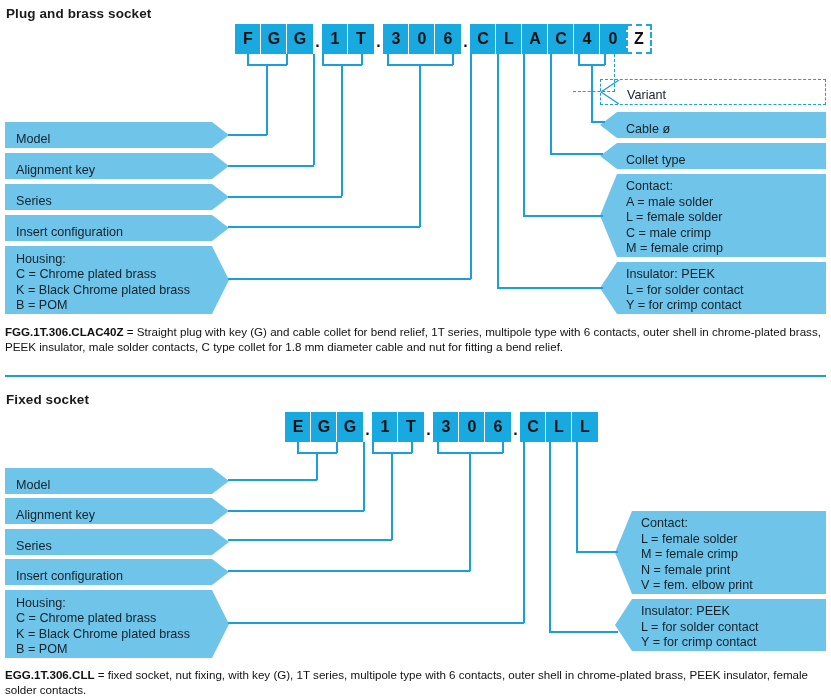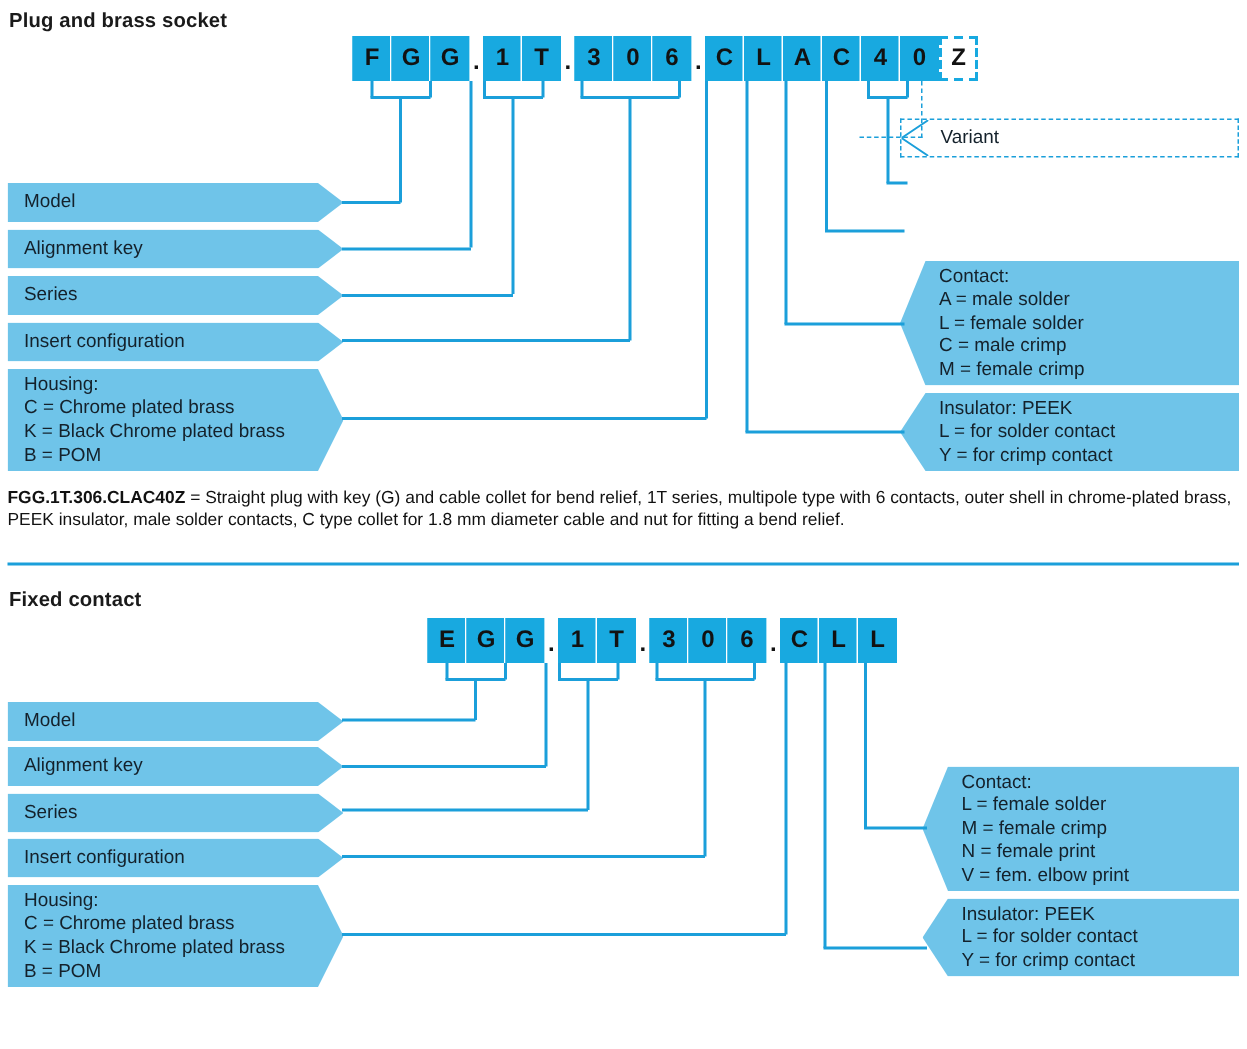--- a/index.html
+++ b/index.html
@@ -35,21 +35,21 @@
   .cchar.variant{
     background:#ffffff;color:#121212;
     border:2px dashed #18A9E0;box-sizing:border-box;box-shadow:none;
     width:26px;
   }
 
   
   .plate{
     position:absolute;background:#6FC4E9;color:#15314a;
     font-size:12.6px;line-height:15.6px;
-    display:flex;align-items:center;
+    display:flex;align-items:flex-end;
     box-sizing:border-box;
   }
   .plate .ptext{padding-left:11px;white-space:pre-line;color:#14212b;}
   .plate.right{justify-content:flex-start;}
   .plate.left{ -webkit-clip-path:polygon(0 0,calc(100% - 17px) 0,100% 50%,calc(100% - 17px) 100%,0 100%);
                clip-path:polygon(0 0,calc(100% - 17px) 0,100% 50%,calc(100% - 17px) 100%,0 100%);}
   .plate.right{ -webkit-clip-path:polygon(17px 0,100% 0,100% 100%,17px 100%,0 50%);
                 clip-path:polygon(17px 0,100% 0,100% 100%,17px 100%,0 50%);}
   .plate.right .ptext{padding-left:26px;}
 
@@ -129,20 +129,26 @@
 B = POM</span>
   </div>
 
   <div class="plate variantbox" style="left:600px;top:79px;width:226px;height:26px;">
     <svg class="notch" viewBox="0 0 18 26" preserveAspectRatio="none">
       <polygon points="18,0 18,26 0,13" fill="#ffffff" stroke="none"></polygon>
       <polyline points="18,0 0,13 18,26" fill="none" stroke="#1B9FDA" stroke-width="1.4"></polyline>
     </svg>
     <span class="ptext">Variant</span>
   </div>
+  <div class="plate right" style="left:600px;top:112px;width:226px;height:26px;">
+    <span class="ptext">Cable ø</span>
+  </div>
+  <div class="plate right" style="left:600px;top:143px;width:226px;height:26px;">
+    <span class="ptext">Collet type</span>
+  </div>
   <div class="plate right" style="left:600px;top:174px;width:226px;height:83px;">
     <span class="ptext">Contact:
 A = male solder
 L  = female solder
 C = male crimp
 M = female crimp</span>
   </div>
   <div class="plate right" style="left:600px;top:262px;width:226px;height:52px;">
     <span class="ptext">Insulator: PEEK
 L = for solder contact
@@ -190,21 +196,21 @@
 
   <div class="lndv" style="left:614px;top:54px;height:38px;"></div>
   <div class="lnd" style="left:573px;top:91px;width:42px;"></div>
 
   <div class="caption" style="left:5px;top:325px;">
     <b>FGG.1T.306.CLAC40Z</b><span> = Straight plug with key (G) and cable collet for bend relief, 1T series, multipole type with 6 contacts, outer shell in chrome-plated brass, PEEK insulator, male solder contacts, C type collet for 1.8 mm diameter cable and nut for fitting a bend relief.</span>
   </div>
 
   <div class="divider" style="left:5px;top:375px;width:821px;"></div>
 
-  <div class="sec-title" style="left:6px;top:392px;">Fixed contact</div>
+  <div class="sec-title" style="left:6px;top:392px;">Fixed socket</div>
 
   <div class="codebar" style="left:285px;top:412px;">
     <div class="cgroup">
       <div class="cchar">E</div>
       <div class="cchar">G</div>
       <div class="cchar">G</div>
     </div>
     <div class="cdot">.</div>
     <div class="cgroup">
       <div class="cchar">1</div>
@@ -279,14 +285,17 @@
 
   <div class="ln lnv" style="left:523px;top:442px;height:181px;"></div>
   <div class="ln lnh" style="left:228px;top:622px;width:296px;"></div>
 
   <div class="ln lnv" style="left:549px;top:442px;height:190px;"></div>
   <div class="ln lnh" style="left:549px;top:631px;width:69px;"></div>
 
   <div class="ln lnv" style="left:576px;top:442px;height:110px;"></div>
   <div class="ln lnh" style="left:576px;top:551px;width:42px;"></div>
 
+  <div class="caption" style="left:5px;top:668px;">
+    <b>EGG.1T.306.CLL</b><span> = fixed socket, nut fixing, with key (G), 1T series, multipole type with 6 contacts, outer shell in chrome-plated brass, PEEK insulator, female solder contacts.</span>
+  </div>
 
 </div>
 
 </body></html>

